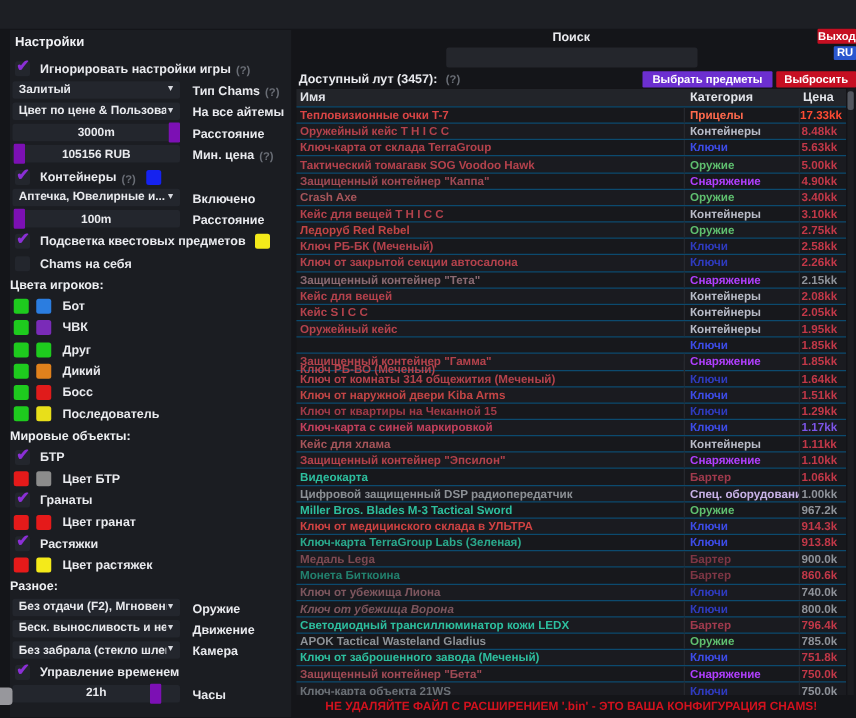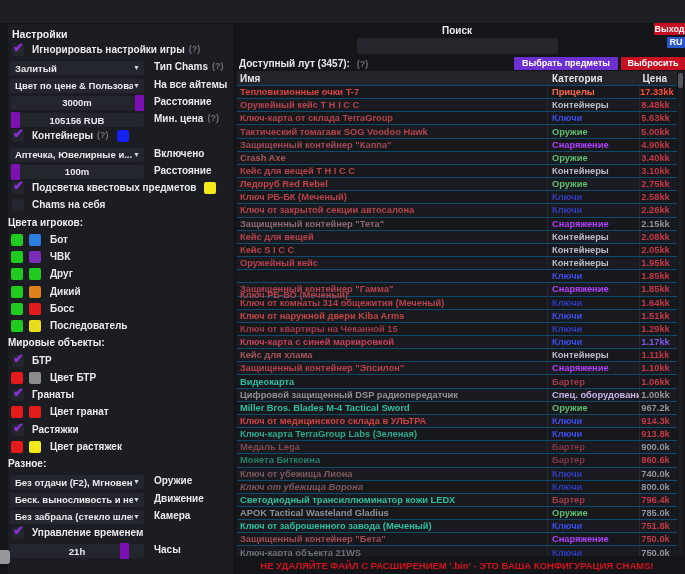--- a/index.html
+++ b/index.html
@@ -4,21 +4,21 @@
 <style>
   html,body{margin:0;padding:0}
   body{width:685px;height:574px;position:relative;overflow:hidden;
        background:#141519;font-family:"Liberation Sans",sans-serif;
        font-weight:bold;color:#e9eaee;-webkit-font-smoothing:antialiased}
   .topbar{position:absolute;left:0;top:0;width:685px;height:23px;background:#1d1f24}
 
   
   .panel{position:absolute;left:8px;top:24px;width:225px;height:550px;background:#1b1d22}
   .panel-title{height:16px;padding:4px 0 0 4px;font-size:10.5px;color:#f0f1f4}
-  .srow{height:17.25px;display:flex;align-items:flex-start;font-size:10px;white-space:nowrap}
+  .srow{height:17.25px;display:flex;align-items:flex-end;font-size:10px;white-space:nowrap}
   .ctrl{width:134px;height:14px;background:#23262d;border-radius:2px;position:relative;
         display:flex;align-items:center;margin-left:2px;flex:none;box-sizing:border-box}
   .ctrl .val{padding-left:5px;font-size:9.5px;overflow:hidden;white-space:nowrap;max-width:118px}
   .ctrl .arr{position:absolute;right:4px;top:3px;font-size:7px;color:#d6d8de;line-height:8px}
   .slider .val{width:100%;max-width:none;text-align:center;padding:0}
   .thumb{position:absolute;top:-1px;width:9px;height:16px;background:#7c10b4;border-radius:1px}
   .lbl{margin-left:10px}
   .help{color:#6a6e76;font-size:9px;margin-left:4px;font-weight:bold}
   .cb{width:12px;height:12px;background:#23262d;border-radius:2px;margin-left:4px;
       flex:none;position:relative}
@@ -384,21 +384,21 @@
         <span class="c-name" style="color: rgb(45, 191, 159);">Видеокарта</span>
         <span class="c-cat" style="color: rgb(160, 58, 77);">Бартер</span>
         <span class="c-price" style="color: rgb(194, 56, 72);">1.06kk</span>
       </div>
       <div class="trow">
         <span class="c-name" style="color: rgb(141, 145, 150);">Цифровой защищенный DSP радиопередатчик</span>
         <span class="c-cat" style="color: rgb(201, 179, 232);">Спец. оборудование</span>
         <span class="c-price" style="color: rgb(143, 147, 154);">1.00kk</span>
       </div>
       <div class="trow">
-        <span class="c-name" style="color: rgb(45, 191, 159);">Miller Bros. Blades M-4 Tactical Sword</span>
+        <span class="c-name" style="color: rgb(45, 191, 159);">Miller Bros. Blades M-3 Tactical Sword</span>
         <span class="c-cat" style="color: rgb(95, 191, 111);">Оружие</span>
         <span class="c-price" style="color: rgb(143, 147, 154);">967.2k</span>
       </div>
       <div class="trow">
         <span class="c-name" style="color: rgb(207, 66, 66);">Ключ от медицинского склада в УЛЬТРА</span>
         <span class="c-cat" style="color: rgb(61, 76, 232);">Ключи</span>
         <span class="c-price" style="color: rgb(194, 56, 72);">914.3k</span>
       </div>
       <div class="trow">
         <span class="c-name" style="color: rgb(42, 169, 140);">Ключ-карта TerraGroup Labs (Зеленая)</span>

